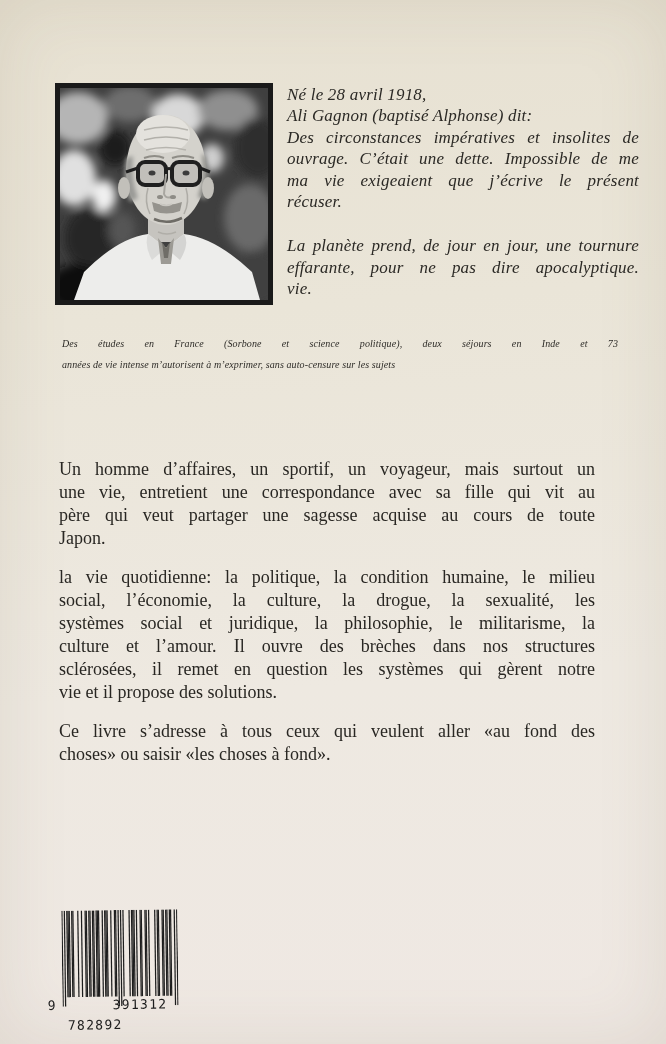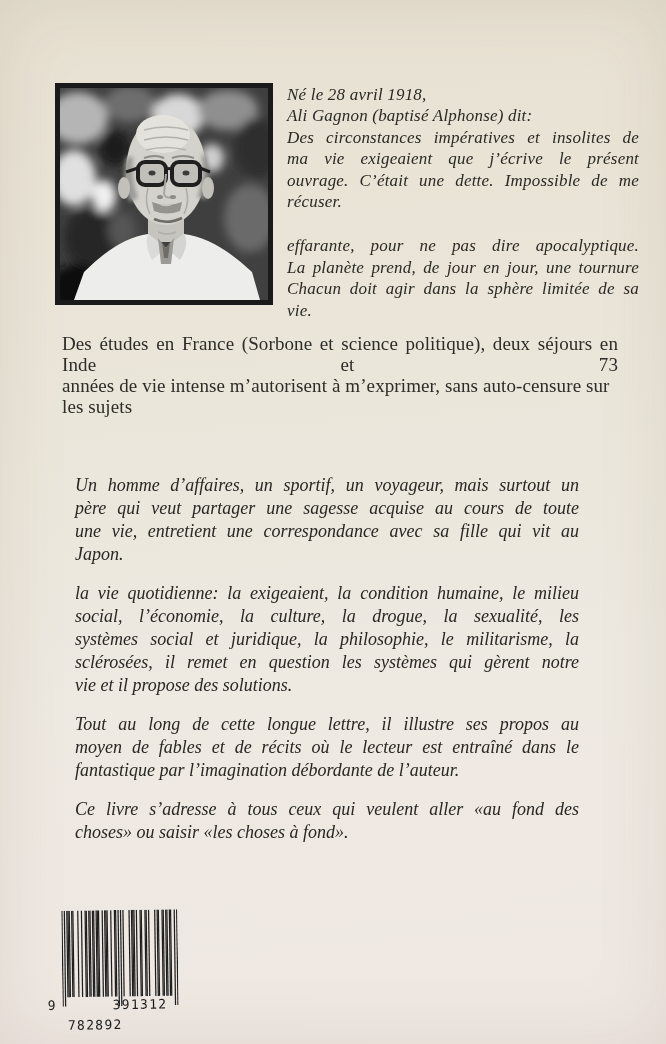--- a/index.html
+++ b/index.html
@@ -28,28 +28,28 @@
     text-align-last:justify;
   }
   .intro-right {
     position:absolute; left:287px; top:84px; width:352px;
     font-style:italic; font-size:17px; line-height:21.4px;
     letter-spacing:0.2px; color:#2b2925;
   }
   .intro-block2 { margin-top:23px; }
   .credentials {
     position:absolute; left:62px; top:333px; width:556px;
-    font-size:19px; line-height:21px;
+    font-style:italic; font-size:10px; line-height:21px;
     letter-spacing:0.1px; color:#2e2c28;
   }
   .synopsis {
     position:absolute; left:59px; top:458px; width:536px;
     font-size:18px; line-height:23px; color:#292723;
   }
-  .synopsis .para { margin:16px;font-style:italic; }
+  .synopsis .para { margin:0; }
   .synopsis .para + .para { margin-top:16px; }
   
   .barcode {
     position:absolute; left:46px; top:910px;
     width:152px; height:106px;
     transform:rotate(-0.8deg);
   }
   .barcode-bars { position:absolute; left:16px; top:0; width:116px; height:96px; }
   .barcode-digits {
     position:absolute; left:0; top:87px; width:152px; height:16px;
@@ -135,55 +135,50 @@
         <path d="M102,154 L106,160 L110,154 L108,170 L104,170 Z" fill="#6f6d67"></path>
       </g>
     </svg>
   </div>
 
   <div class="intro-right">
     <div class="intro-block1 just">
         <div class="tline short">Né le 28 avril 1918,</div>
         <div class="tline short">Ali Gagnon (baptisé Alphonse) dit:</div>
         <div class="tline">Des circonstances impératives et insolites de</div>
+        <div class="tline">ouvrage. C’était une dette. Impossible de me</div>
         <div class="tline">ma vie exigeaient que j’écrive le présent</div>
-        <div class="tline">ouvrage. C’était une dette. Impossible de me</div>
         <div class="tline short">récuser.</div>
       </div>
     <div class="intro-block2 just">
+        <div class="tline">La planète prend, de jour en jour, une tournure</div>
         <div class="tline">effarante, pour ne pas dire apocalyptique.</div>
-        <div class="tline">La planète prend, de jour en jour, une tournure</div>
-        <div class="tline">Chacun doit agir dans la sphère limitée de sa</div>
         <div class="tline short">vie.</div>
       </div>
   </div>
 
   <div class="credentials just">
       <div class="tline">Des études en France (Sorbone et science politique), deux séjours en Inde et 73</div>
       <div class="tline">années de vie intense m’autorisent à m’exprimer, sans auto-censure sur les sujets</div>
     </div>
 
   <div class="synopsis">
     <div class="para just">
         <div class="tline">Un homme d’affaires, un sportif, un voyageur, mais surtout un</div>
+        <div class="tline">une vie, entretient une correspondance avec sa fille qui vit au</div>
         <div class="tline">père qui veut partager une sagesse acquise au cours de toute</div>
-        <div class="tline">une vie, entretient une correspondance avec sa fille qui vit au</div>
         <div class="tline short">Japon.</div>
       </div>
     <div class="para just">
-        <div class="tline">la vie quotidienne: la exigeaient, la condition humaine, le milieu</div>
+        <div class="tline">la vie quotidienne: la politique, la condition humaine, le milieu</div>
         <div class="tline">social, l’économie, la culture, la drogue, la sexualité, les</div>
         <div class="tline">systèmes social et juridique, la philosophie, le militarisme, la</div>
+        <div class="tline">culture et l’amour. Il ouvre des brèches dans nos structures</div>
         <div class="tline">sclérosées, il remet en question les systèmes qui gèrent notre</div>
         <div class="tline short">vie et il propose des solutions.</div>
-      </div>
-    <div class="para just">
-        <div class="tline">Tout au long de cette longue lettre, il illustre ses propos au</div>
-        <div class="tline">moyen de fables et de récits où le lecteur est entraîné dans le</div>
-        <div class="tline">fantastique par l’imagination débordante de l’auteur.</div>
       </div>
     <div class="para just">
         <div class="tline">Ce livre s’adresse à tous ceux qui veulent aller «au fond des</div>
         <div class="tline short">choses» ou saisir «les choses à fond».</div>
       </div>
   </div>
 
   <div class="barcode">
     <svg class="barcode-bars" id="barcode-bars" viewBox="0 0 95 40" preserveAspectRatio="none" aria-hidden="true">
         <rect x="0" y="0" width="1" height="40" fill="#1d1d1d"></rect>

